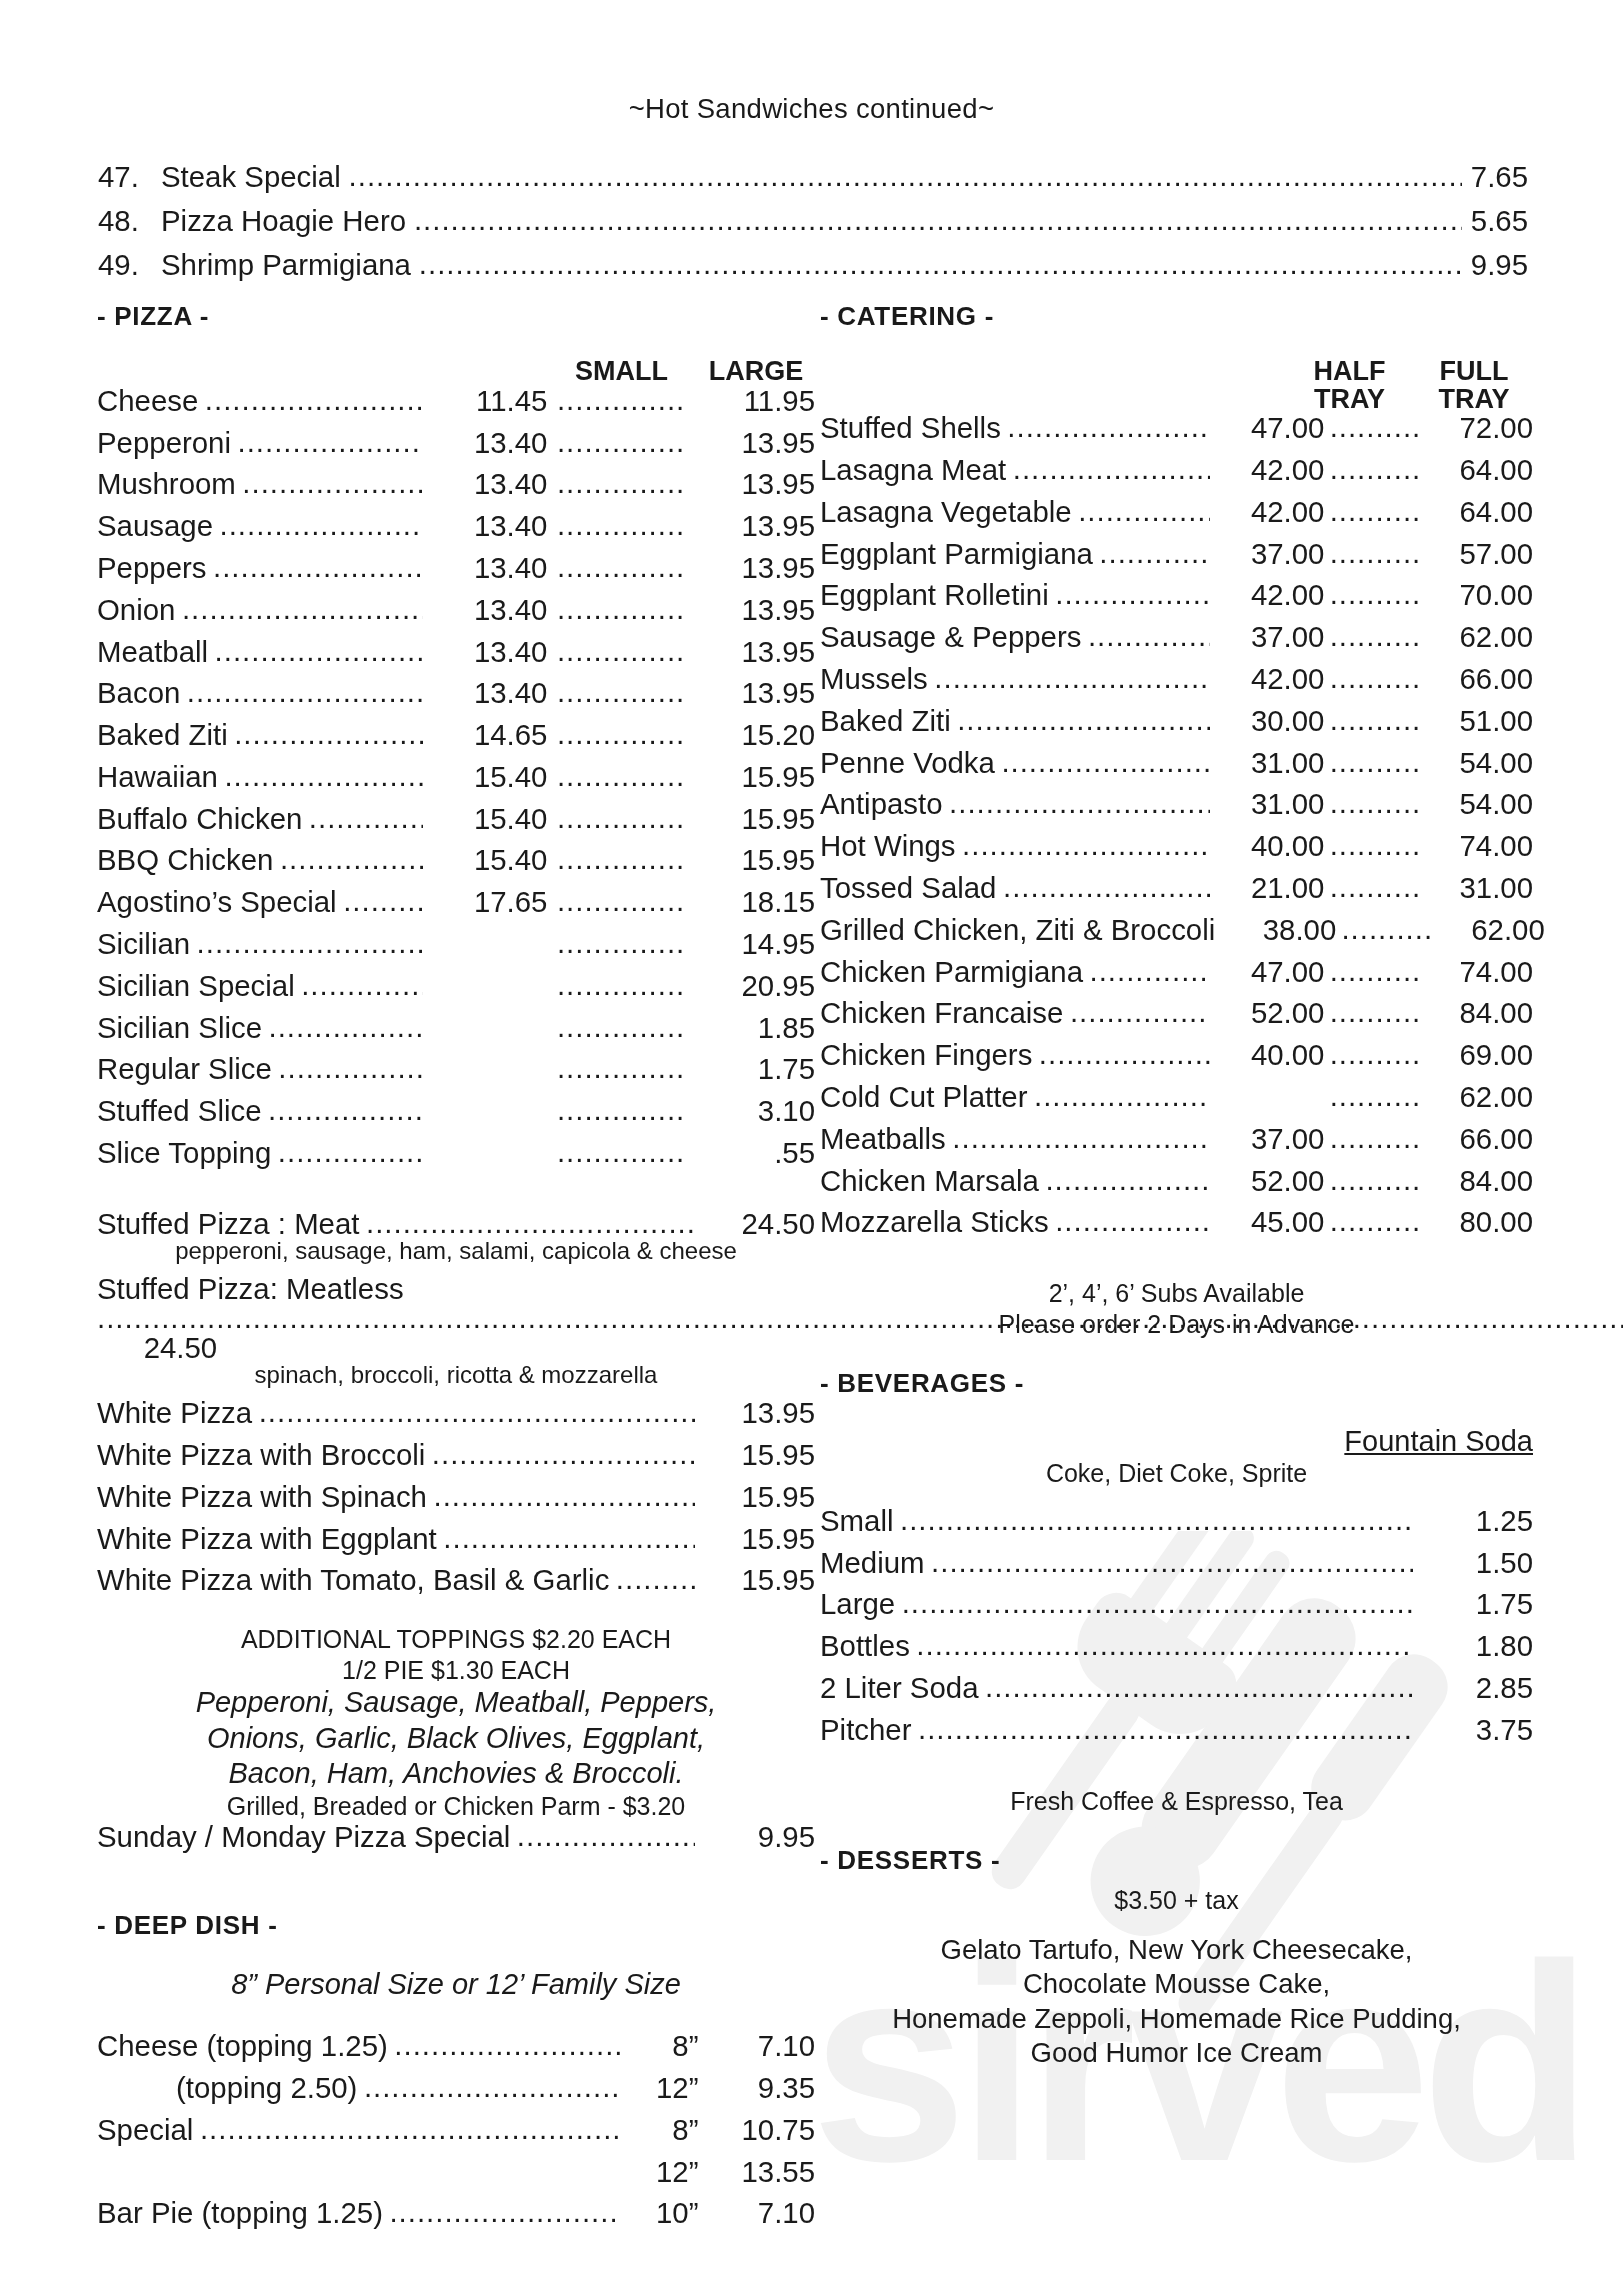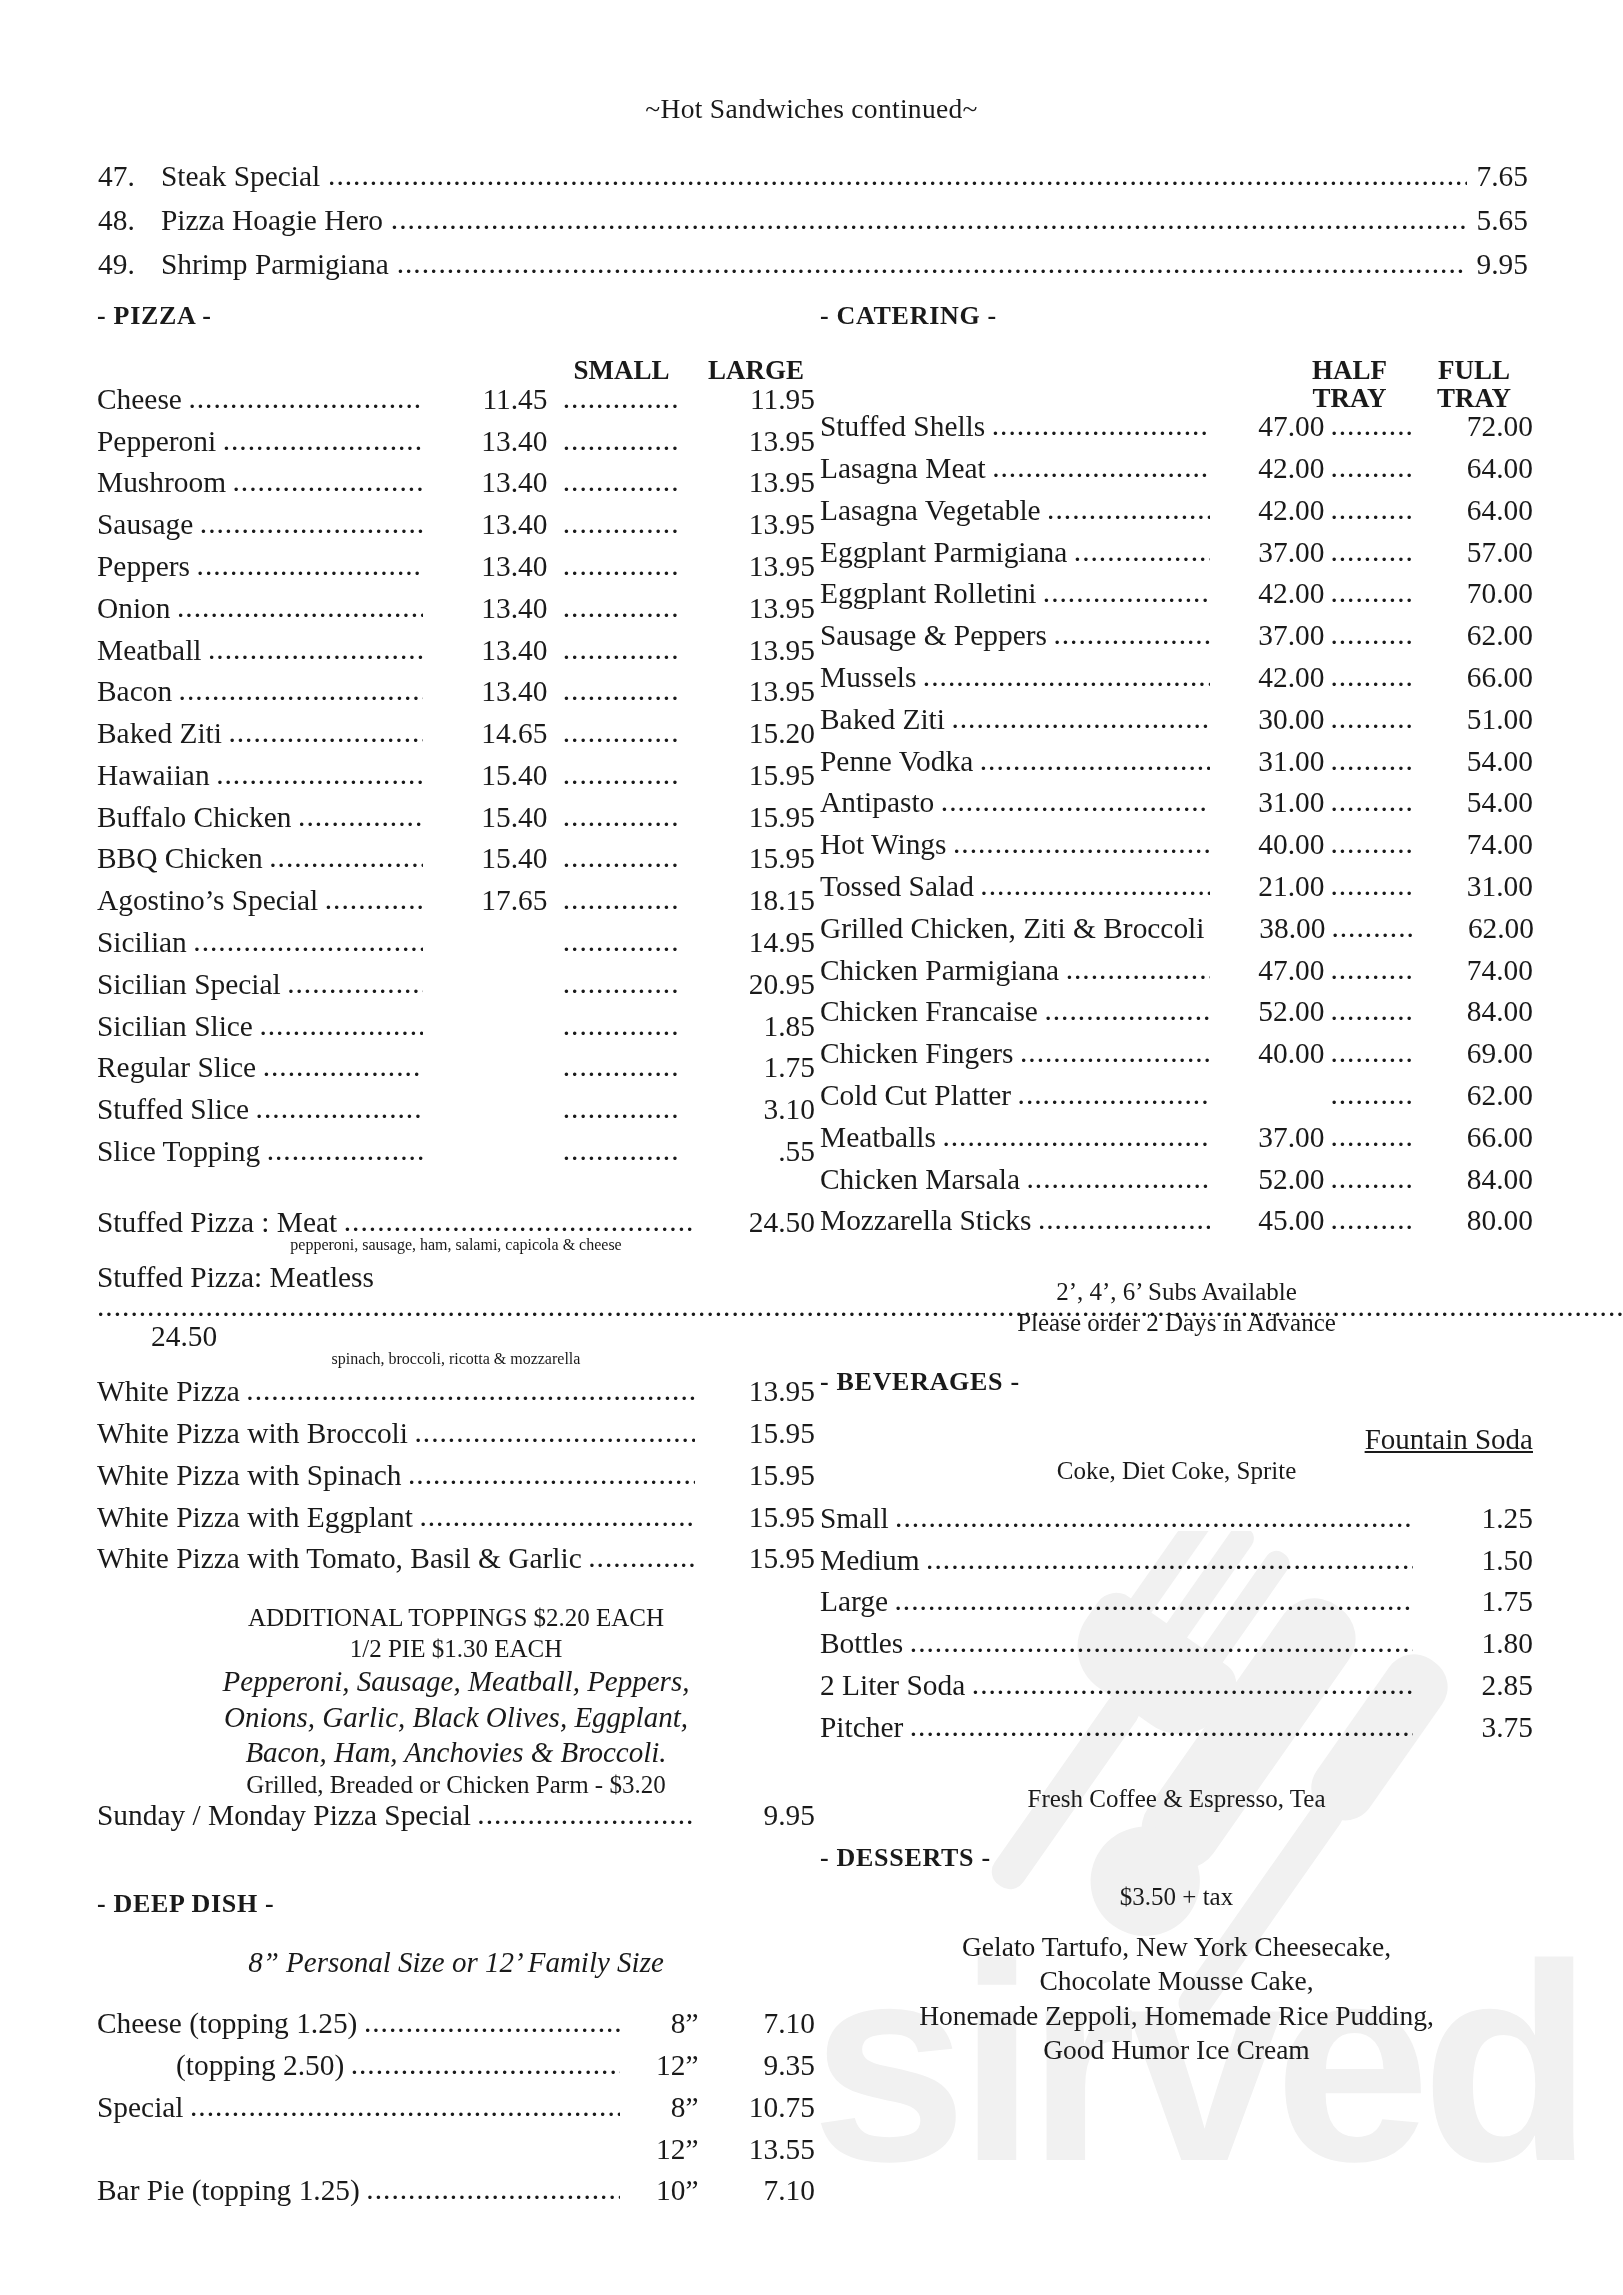--- a/index.html
+++ b/index.html
@@ -31,21 +31,21 @@
     line-height:1;
     white-space:nowrap;
   }
   #watermark .wm-logo{
     position:absolute;
     left:98px;top:-26px;
     width:497px;height:497px;
   }
 
   
-  .page{position:relative;z-index:2;width:1623px;height:1969px;font-family:Liberation Serif, serif;}
+  .page{position:relative;z-index:2;width:1623px;height:1969px;}
 
   .top-title{
     position:absolute;left:0;top:93px;width:1623px;
     text-align:center;
     font-size:27.5px;
     letter-spacing:0.3px;
   }
 
   
   .numlist{
@@ -119,21 +119,21 @@
   .pz .p1{width:118px;}
   .pz .gap{width:137px;text-align:center;}
   .pz .p2{width:115px;}
   
   .ct .p1{width:108px;}
   .ct .gap{width:85px;text-align:center;}
   .ct .p2{width:108px;}
 
   .sub{
     text-align:center;
-    font-size:16px;
+    font-size:24px;
     margin:-5.2px 0 9.2px 0;
   }
   .spacer{height:29px;}
   .spacer-sm{height:17px;}
   .spacer-lg{height:46px;}
 
   .center-line{text-align:center;font-size:25px;line-height:1.22;}
   .center-ital{text-align:center;font-size:29px;font-style:italic;line-height:1.22;}
   .center-small{text-align:center;font-size:27.5px;line-height:1.25;}
   .underline-note{text-align:right;font-size:29px;text-decoration:underline;}

